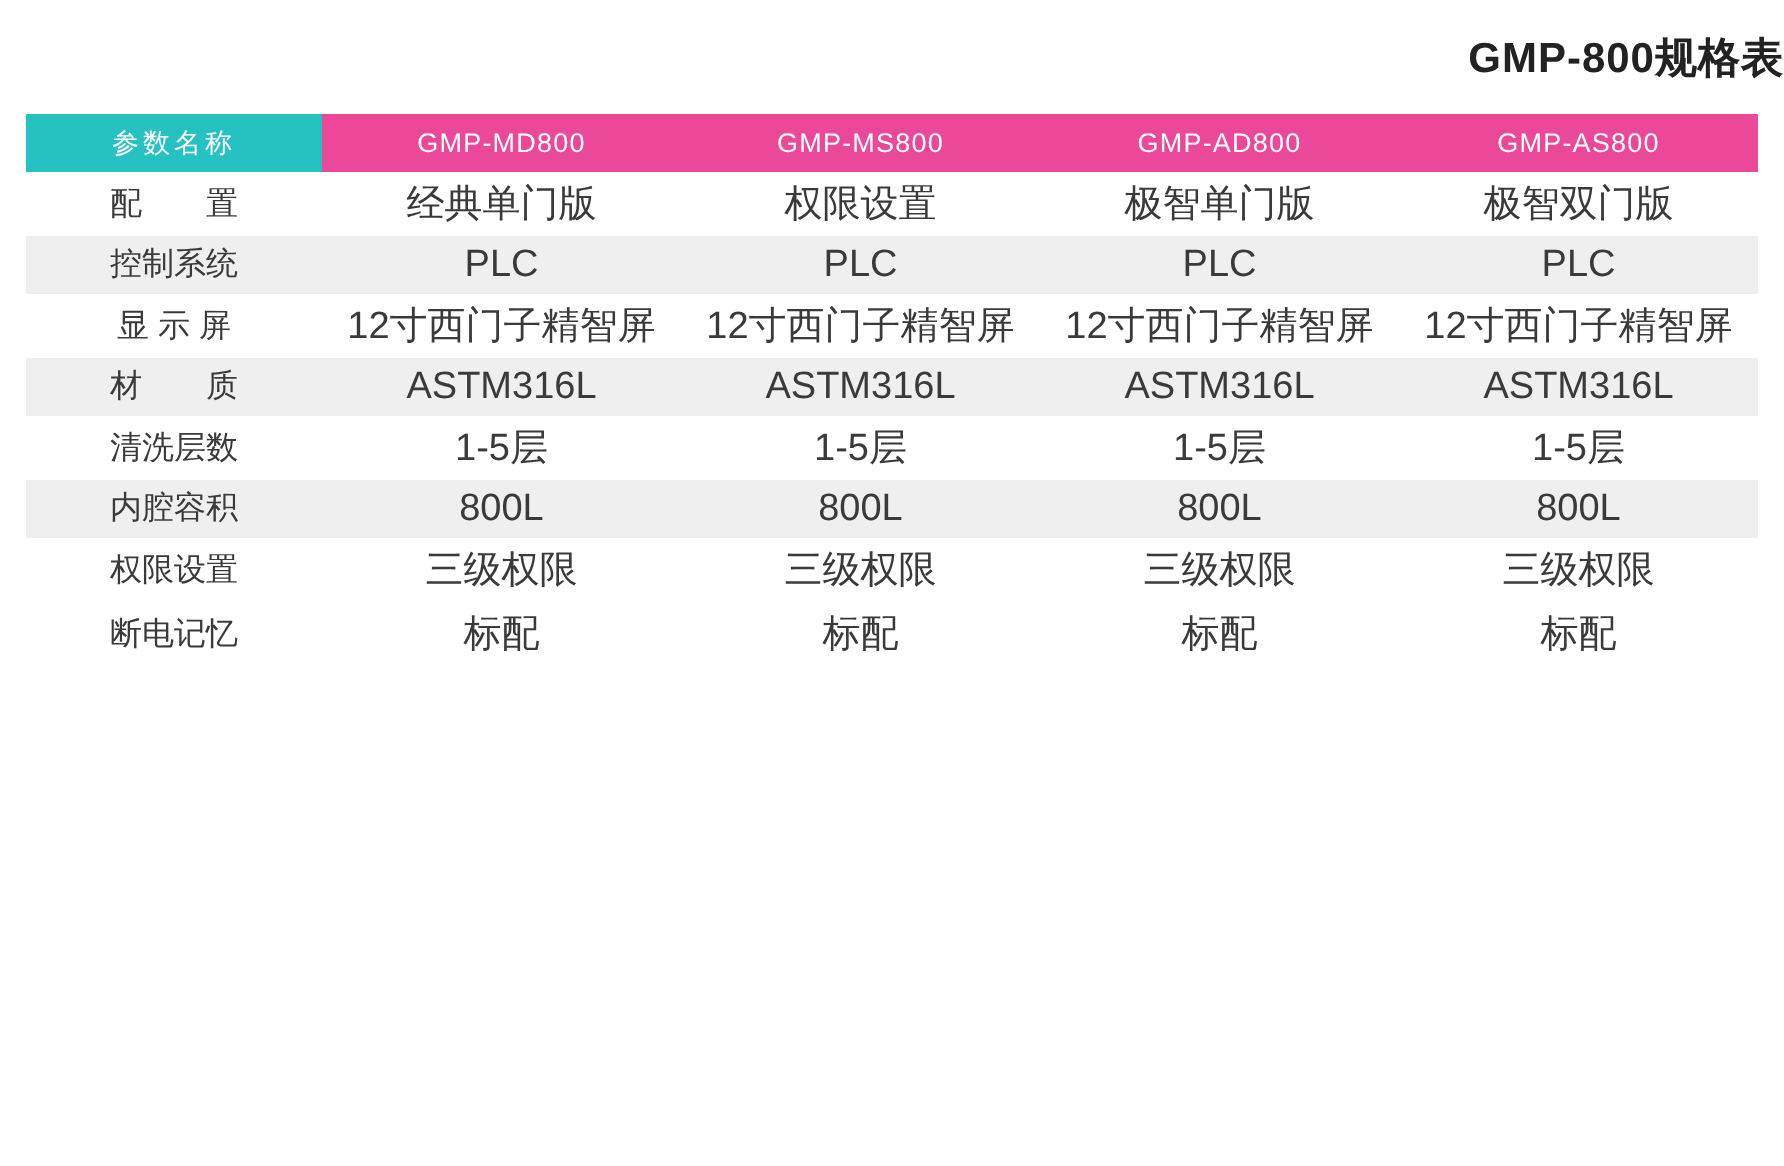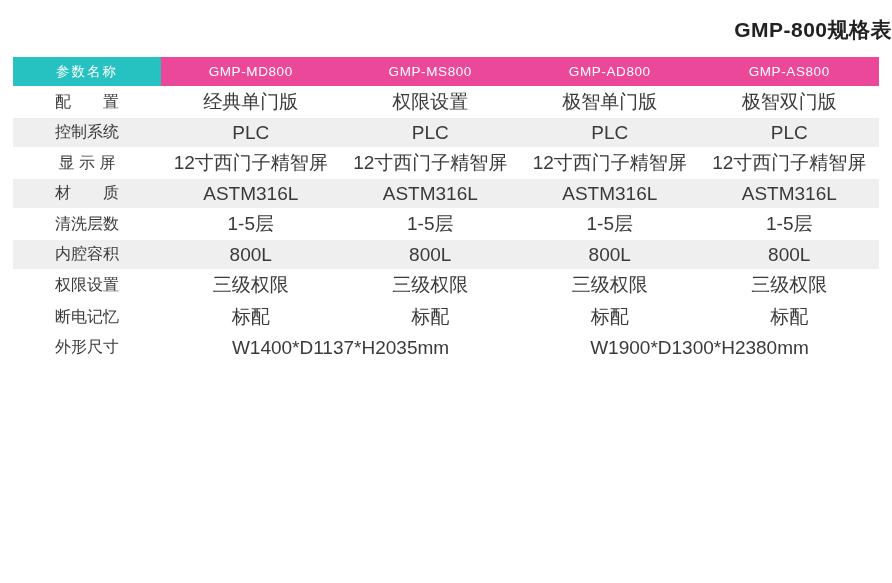--- a/index.html
+++ b/index.html
@@ -160,21 +160,16 @@
 
       <tr class="odd">
         <td class="label">断电记忆</td>
         <td class="value">标配</td>
         <td class="value">标配</td>
         <td class="value">标配</td>
         <td class="value">标配</td>
       </tr>
 
 
-      <tr class="odd">
-        <td class="label">外形尺寸</td>
-        <td class="value" colspan="2">W1400*D1137*H2035mm</td>
-        <td class="value" colspan="2">W1900*D1300*H2380mm</td>
-      </tr>
 
     </tbody>
   </table>
 </div>
 
 </body></html>

